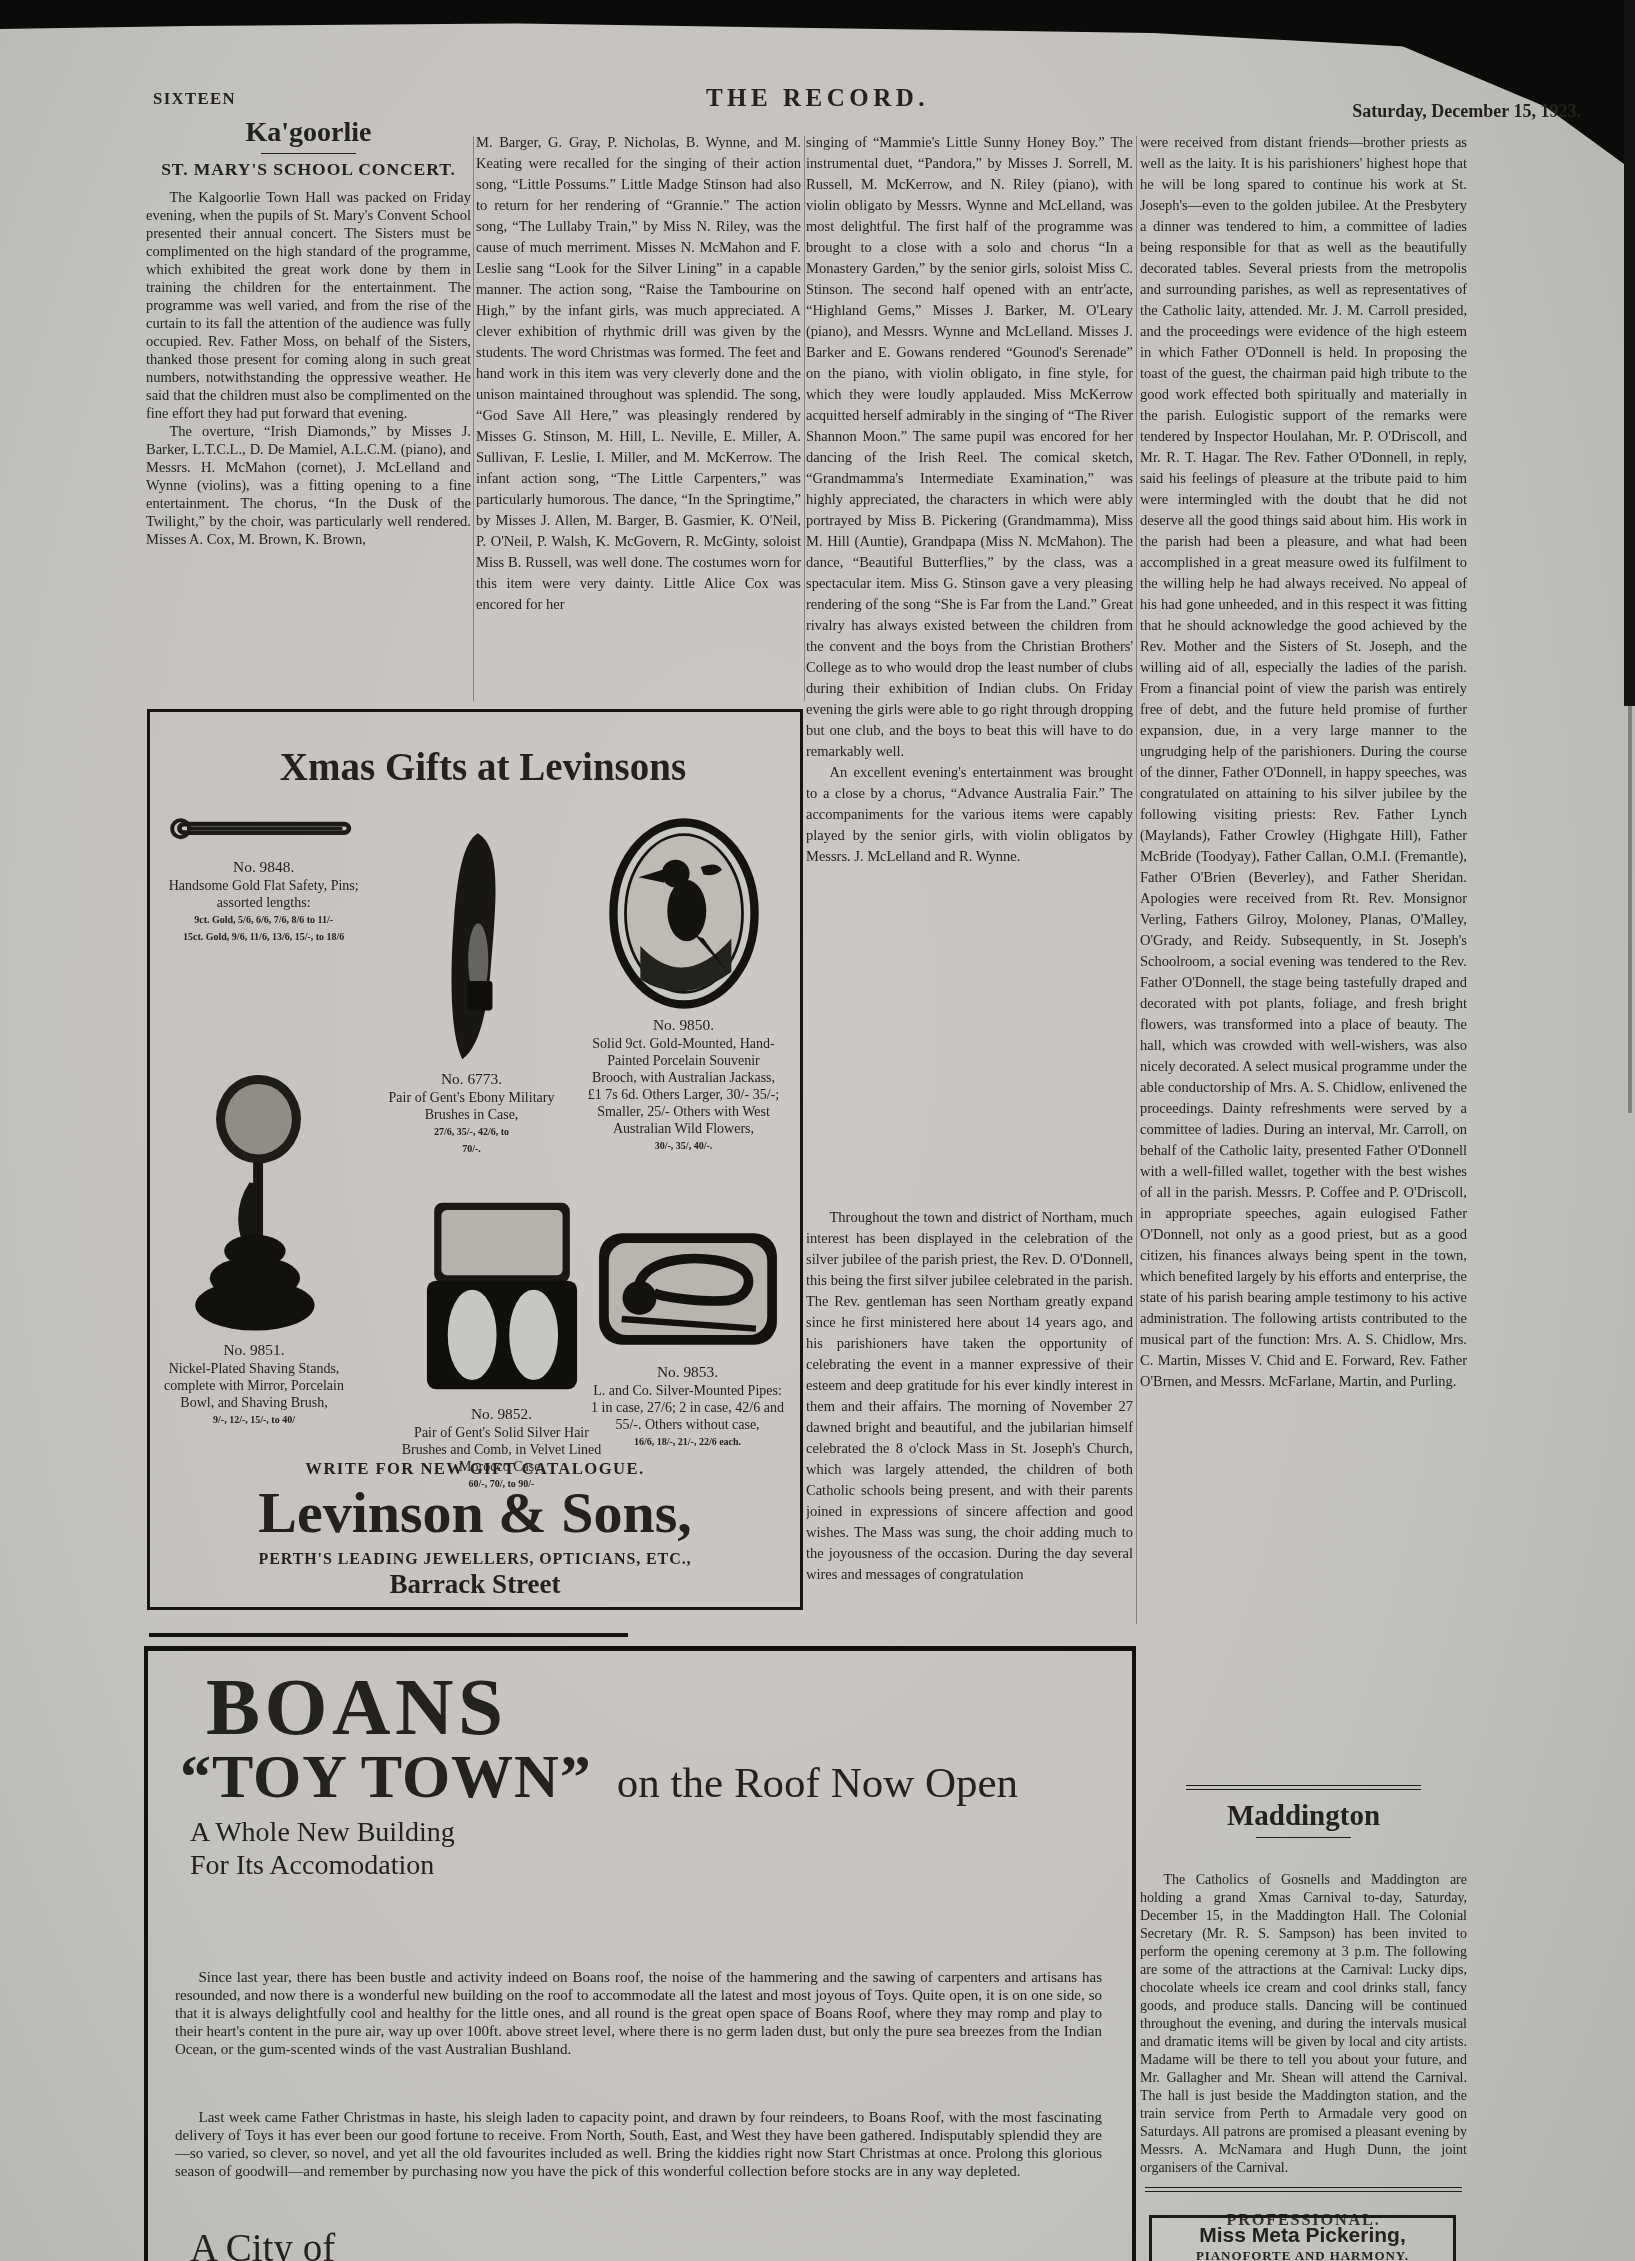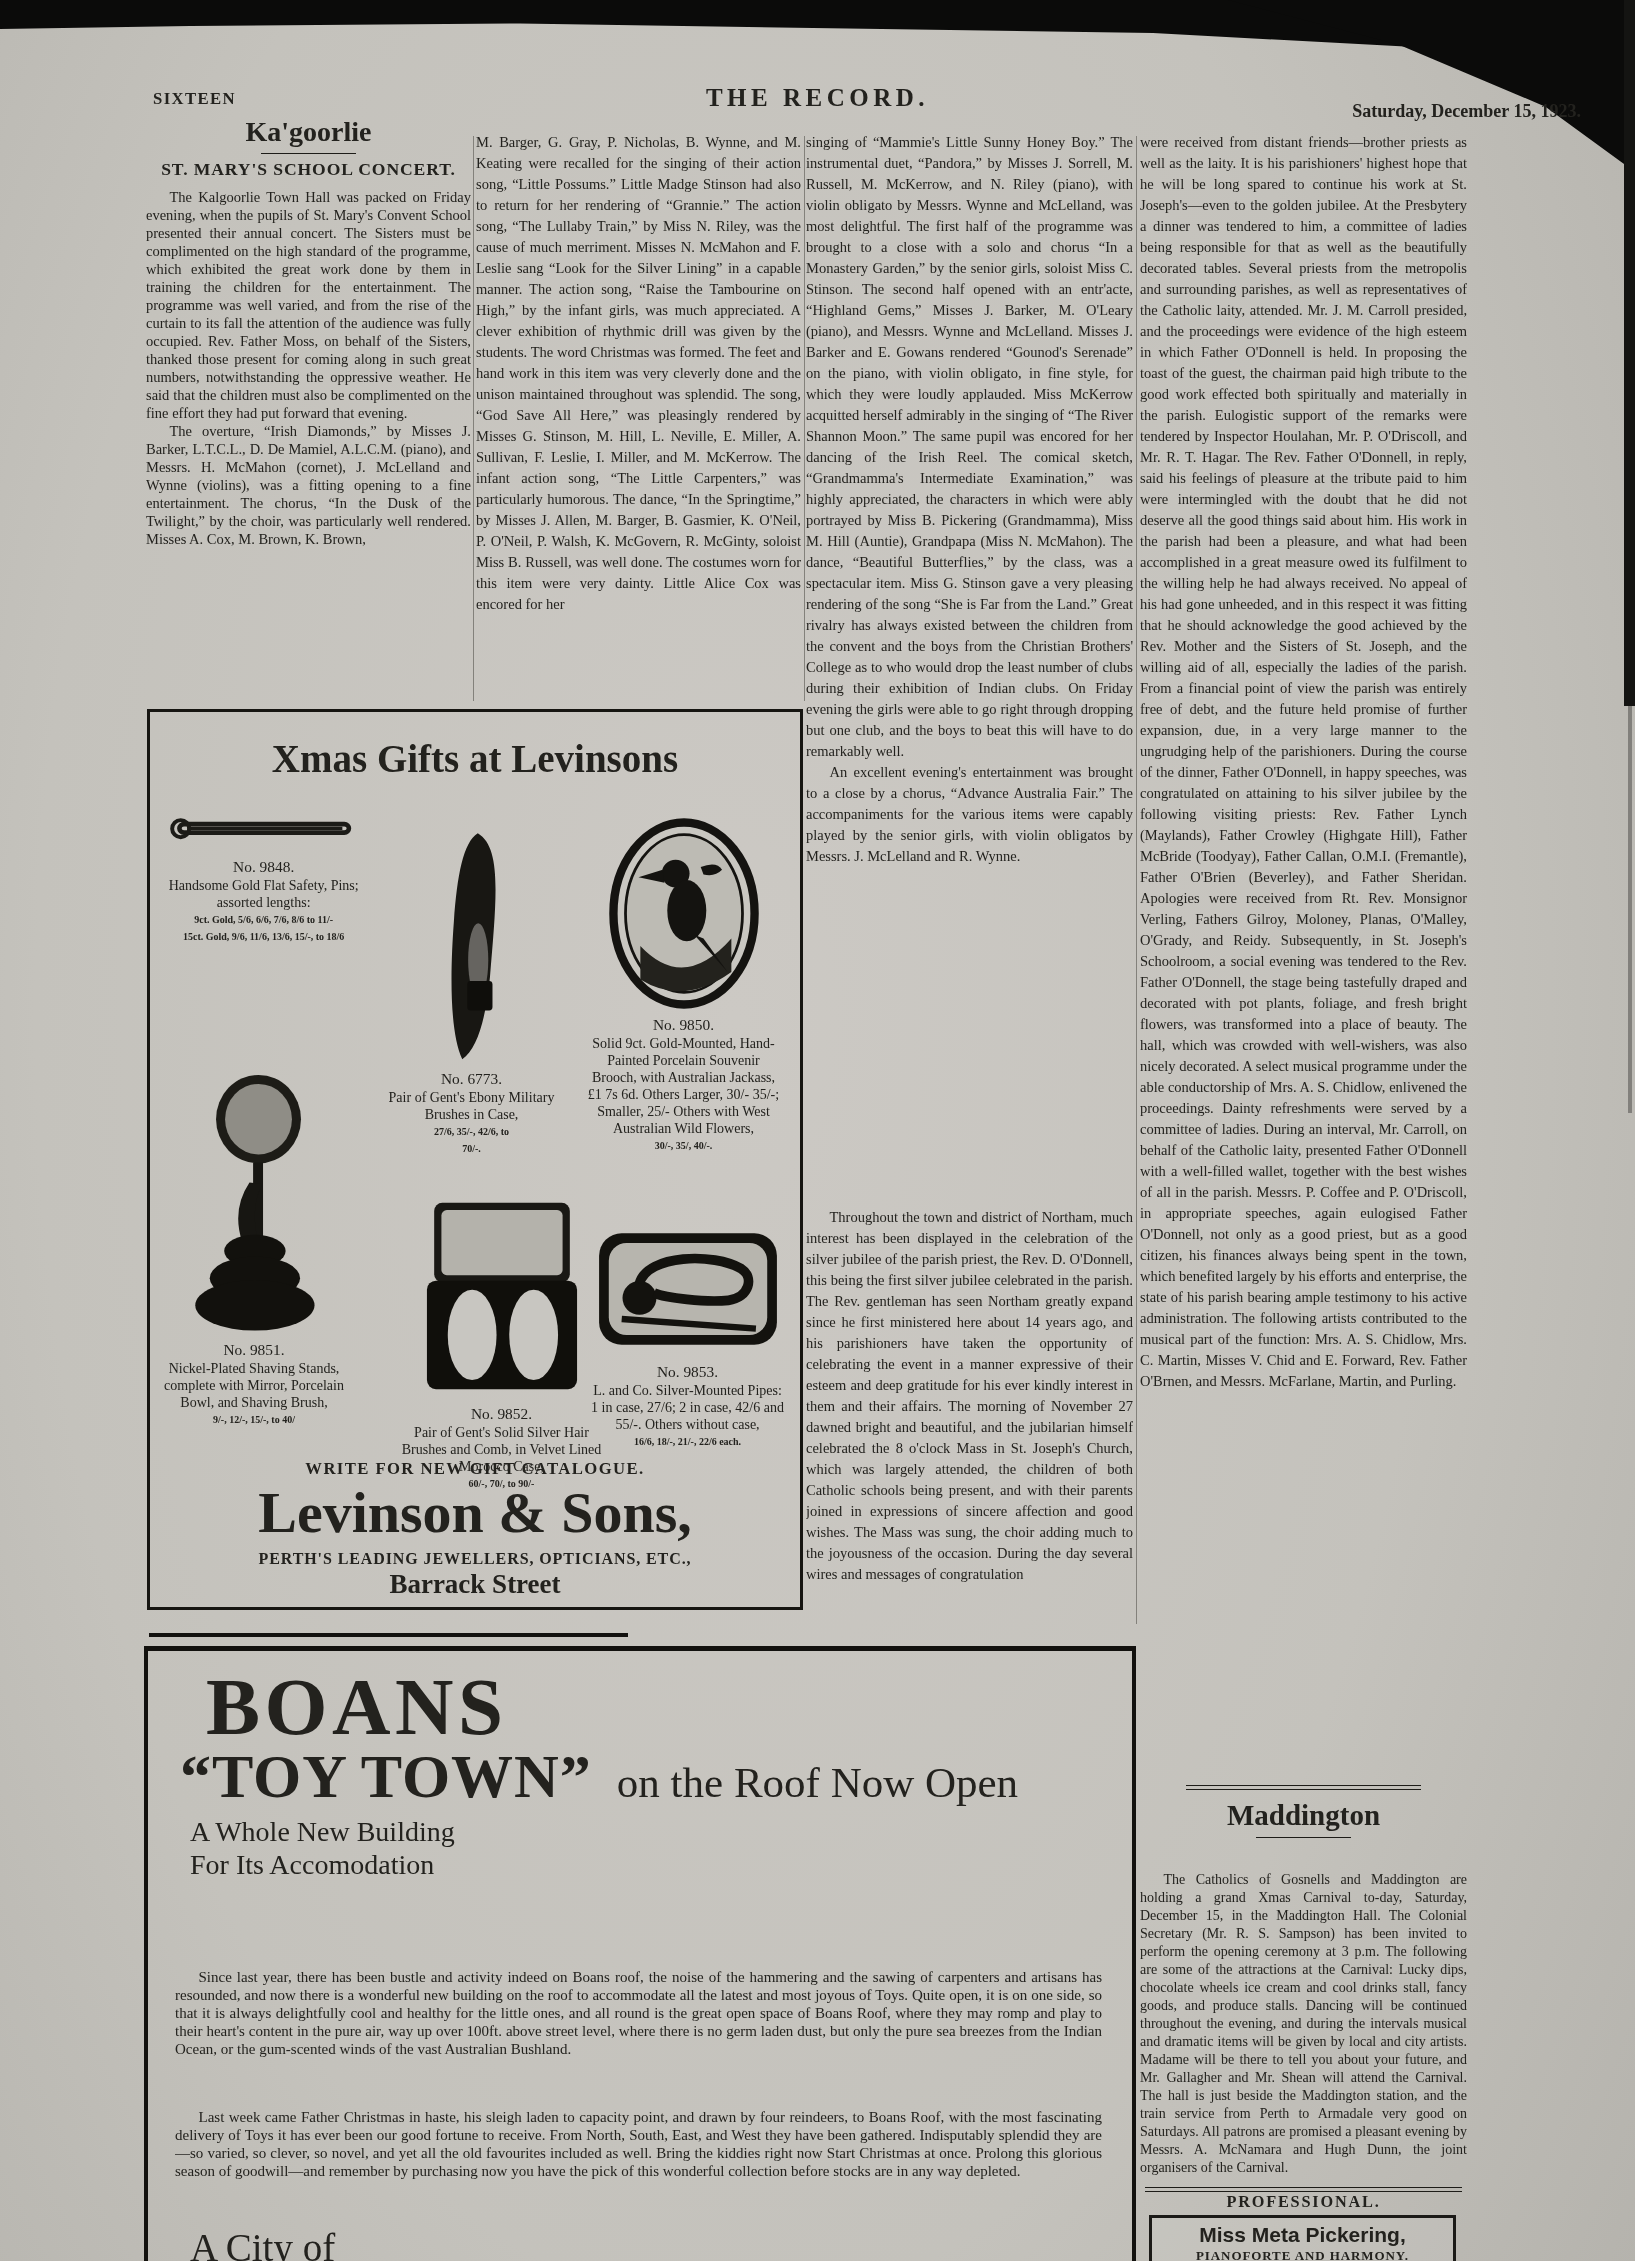--- a/index.html
+++ b/index.html
@@ -31,30 +31,30 @@
   .c4mad{left:1140px;top:1785px;width:327px;text-align:center;}
   .c4madp{left:1140px;top:1871px;width:327px;height:311px;overflow:hidden;}
   .c4madp p{font-size:14px;line-height:18px;}
   .c4prof{left:1140px;top:2187px;width:327px;text-align:center;}
   .kgheading{font-size:28px;font-weight:bold;text-align:center;margin:0;line-height:30px;}
   .shortrule{width:95px;height:0;border-top:1.8px solid #1d1c18;margin:6.3px auto 4.5px auto;}
   .dblrule{height:0;border-top:1.8px solid #1d1c18;border-bottom:1.4px solid #1d1c18;padding-top:2.7px;margin:0 auto;}
   .kgsub{font-size:17.6px;font-weight:bold;text-align:center;letter-spacing:0.9px;margin:4.5px 0 8.1px 0;line-height:21px;}
   .jubhead{font-family:"Liberation Sans",sans-serif;font-weight:bold;font-size:33px;line-height:36px;margin:7.2px 0 0 0;transform:scaleX(.92);transform-origin:center;}
   .madhead{font-size:29px;font-weight:bold;margin:9px 0 0 0;line-height:32px;}
-  .proflabel{font-size:16.3px;font-weight:bold;letter-spacing:1.8px;margin-top:0;}
+  .proflabel{font-size:16.3px;font-weight:bold;letter-spacing:1.8px;margin-top:18px;}
   .pickbox{position:absolute;left:1149px;top:2215px;width:301px;height:76px;border:3.6px solid #1b1a17;
     background:rgba(255,255,255,.08);text-align:center;padding-top:4.5px;}
   .pickname{font-family:"Liberation Sans",sans-serif;font-weight:bold;font-size:21px;line-height:23.5px;margin:0;}
   .picksub{font-size:13px;font-weight:bold;letter-spacing:0.9px;margin:1.8px 0 0 0;}
   
   .gut{position:absolute;width:0.9px;background:#83817b;}
   
   .lev{position:absolute;left:147px;top:709px;width:650px;height:895px;border:3.6px solid #161511;}
-  .levhead{position:absolute;left:0;top:23.5px;width:100%;text-align:center;font-size:39px;font-weight:bold;margin:0;}
+  .levhead{position:absolute;left:0;top:23.5px;width:100%;text-align:center;font-size:39px;font-weight:bold;margin:8px;}
   .levitem{position:absolute;text-align:center;}
   .levno{font-size:15.4px;margin:2.7px 0 0.9px 0;}
   .levdesc{font-size:14px;line-height:17px;margin:0;}
   .levprice{font-size:10px;line-height:17px;font-weight:bold;margin:0;}
   .levcat{position:absolute;left:0;top:747px;width:100%;text-align:center;font-size:16.7px;font-weight:bold;letter-spacing:1.4px;}
   .levname{position:absolute;left:0;top:771px;width:100%;text-align:center;font-size:58px;font-weight:bold;line-height:59px;margin:0;}
   .levtag{position:absolute;left:0;top:838px;width:100%;text-align:center;font-size:16px;font-weight:bold;letter-spacing:0.9px;}
   .levstreet{position:absolute;left:0;top:857px;width:100%;text-align:center;font-size:27px;font-weight:bold;}
   
   .boans{position:absolute;left:144px;top:1646px;width:984px;height:783px;

